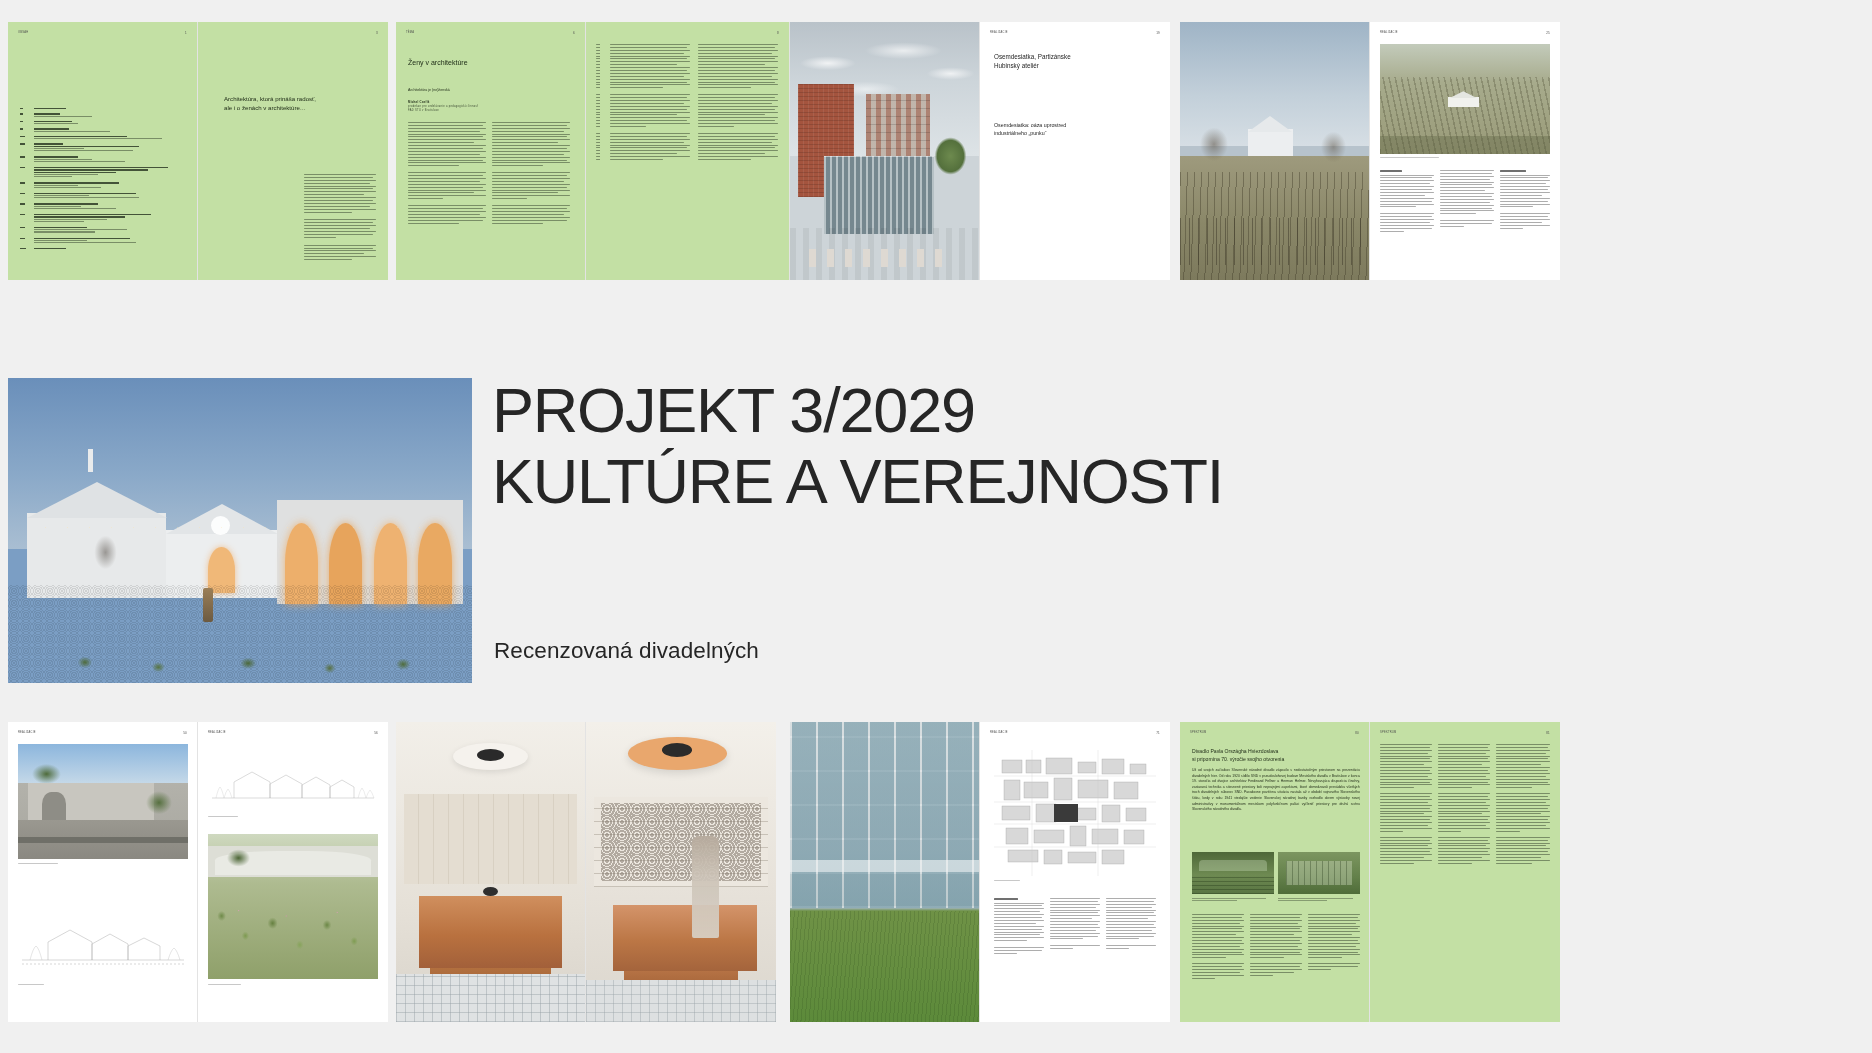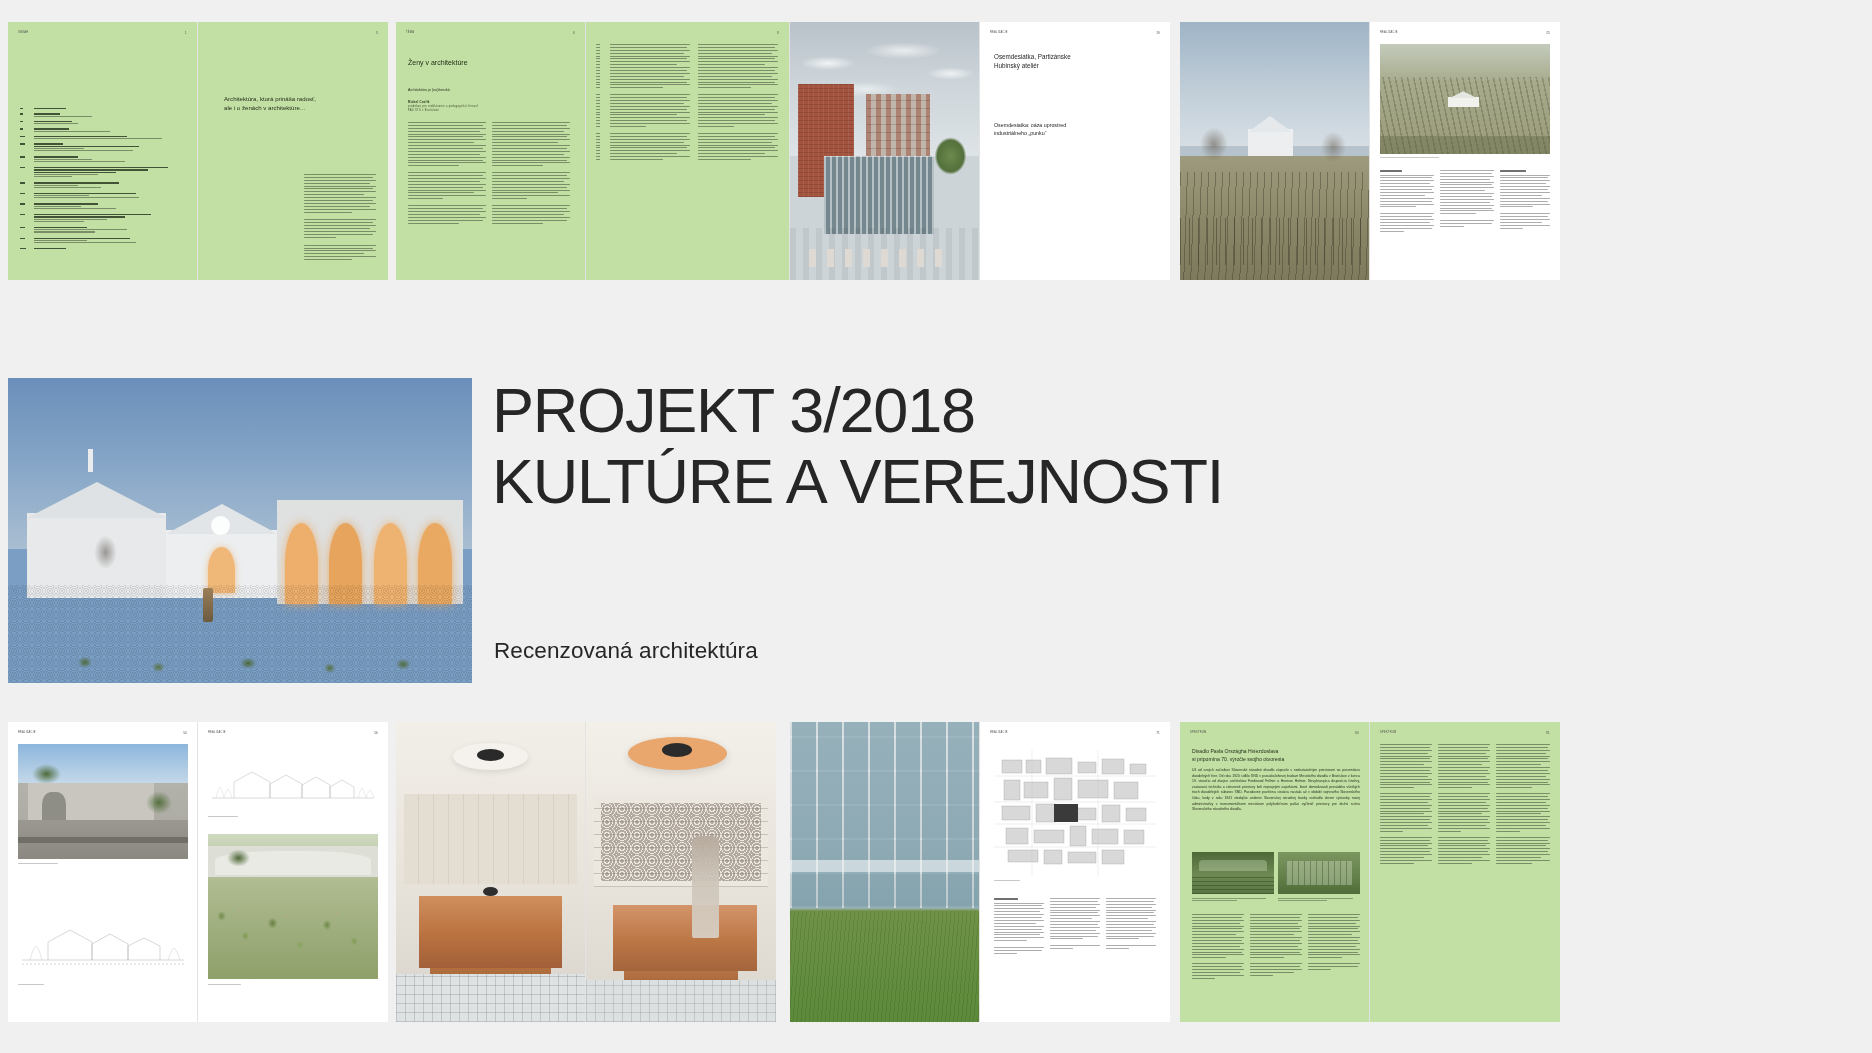--- a/index.html
+++ b/index.html
@@ -1002,23 +1002,23 @@
              radial-gradient(ellipse 8px 7px at 72% 82%, #566f3f 0%, transparent 72%),
              radial-gradient(ellipse 10px 8px at 90% 74%, #4f6c3b 0%, transparent 72%);"></div>
 
       <div style="position:absolute;left:14%;top:38%;width:14%;height:48%;
            background:radial-gradient(ellipse 16px 24px at 50% 40%, rgba(60,52,44,.45) 0%, transparent 70%);"></div>
       <div style="position:absolute;left:42%;bottom:20%;width:10px;height:34px;
            background:linear-gradient(180deg,#9b7f58,#6c5a40);border-radius:2px;"></div>
     </div>
   </div>
 
-  <div class="hero-title">PROJEKT 3/2018
+  <div class="hero-title">PROJEKT 3/2029
 KULTÚRE A VEREJNOSTI</div>
-  <div class="hero-sub">Recenzovaná architektúra</div>
+  <div class="hero-sub">Recenzovaná divadelných</div>
 
   <div class="spread" style="left:8px; top:722px; width:380px; height:300px;">
     <div class="page" style="width:189px;">
       <div class="runhead">
         <span>REALIZÁCIE</span>
         <span class="folio">50</span>
       </div>
       <div class="photo" style="left:10px;top:22px;width:170px;height:115px;overflow:hidden;background:#b9bdbd;">
         <div style="position:absolute;inset:0;background:linear-gradient(180deg,#9ec3e2 0%,#bcd4e6 30%,#b3b2ab 31%,#a8a79f 100%);"></div>
         <div style="position:absolute;left:0;top:0;width:100%;height:34%;background:linear-gradient(180deg,#8cb6dd,#c4d8e8);"></div>

